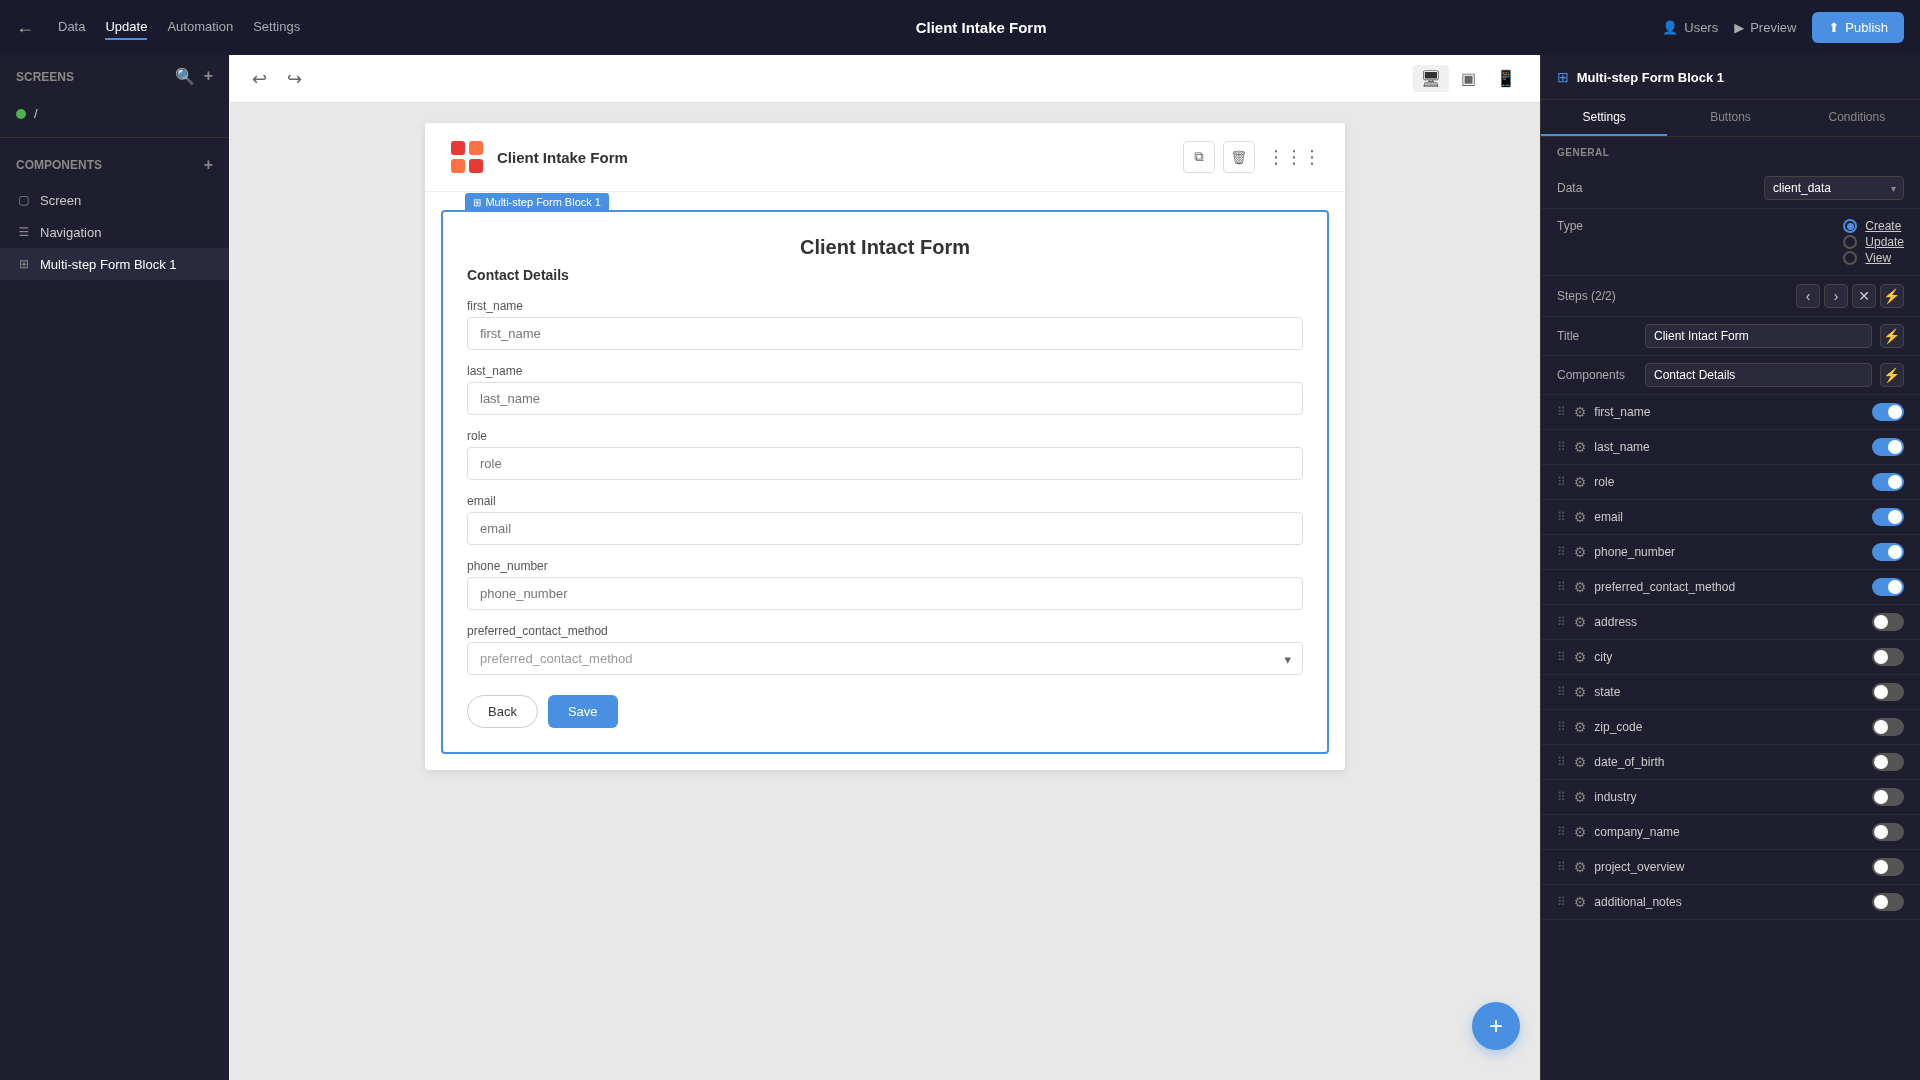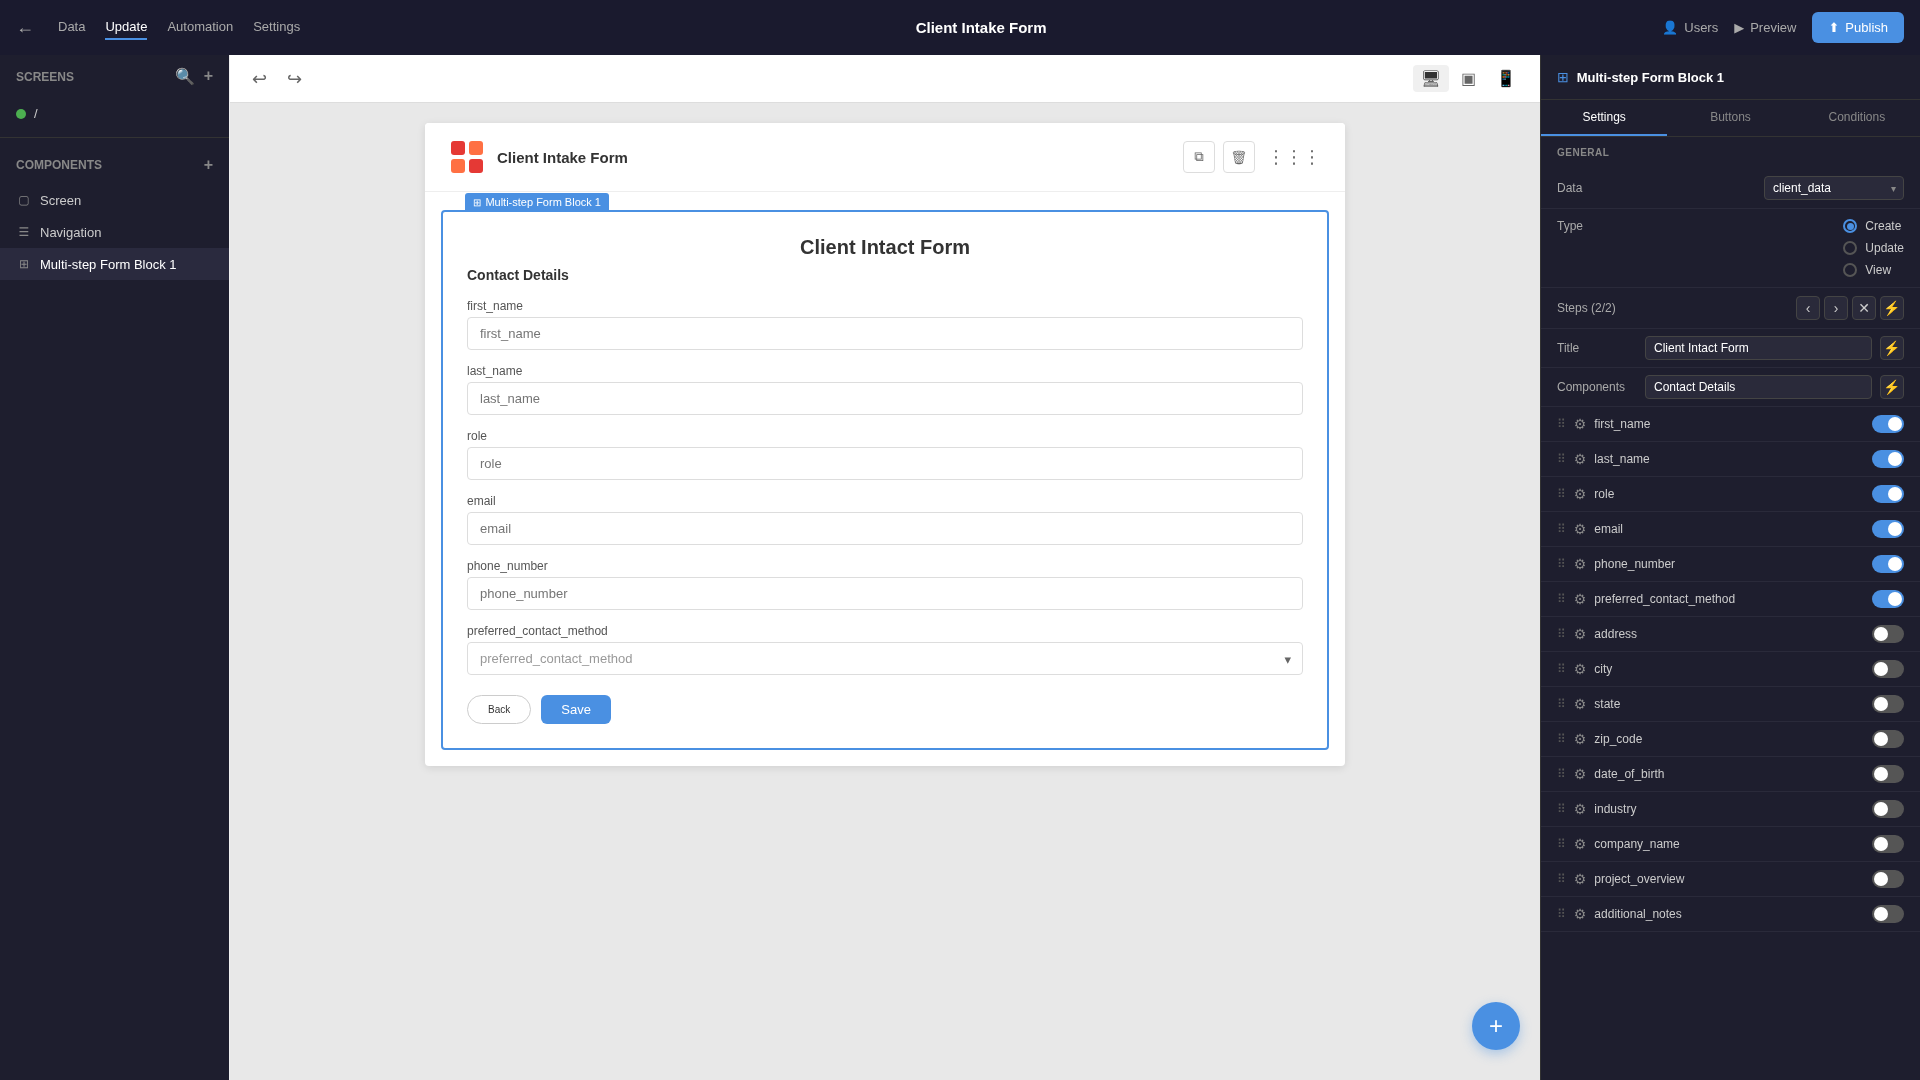--- a/index.html
+++ b/index.html
@@ -107,21 +107,21 @@
       position: relative;
     }
     .form-field-select-wrapper { position: relative; }
     .form-field-select-wrapper::after {
       content: '▾'; position: absolute; right: 12px; top: 50%; transform: translateY(-50%);
       color: #666; pointer-events: none;
     }
     .form-buttons { display: flex; gap: 10px; margin-top: 20px; }
     .btn-back {
       padding: 8px 20px; border: 1px solid #ccc; border-radius: 20px; background: #fff;
-      color: #333; cursor: pointer; font-size: 10px;
+      color: #333; cursor: pointer; font-size: 13px;
     }
     .btn-save {
       padding: 0 20px; border: none; border-radius: 6px; background: #4a90e2;
       color: #fff; cursor: pointer; font-size: 13px;
     }
     .fab-btn {
       position: fixed; bottom: 30px; right: 400px; width: 48px; height: 48px;
       border-radius: 50%; background: #4a90e2; color: #fff; border: none;
       font-size: 24px; cursor: pointer; display: flex; align-items: center; justify-content: center;
       box-shadow: 0 4px 12px rgba(74,144,226,0.4);
@@ -159,21 +159,21 @@
     .rs-select {
       background: #2a2a3a; border: 1px solid #444; border-radius: 4px; color: #fff;
       font-size: 12px; padding: 4px 24px 4px 8px; appearance: none; cursor: pointer;
       position: relative; min-width: 140px;
     }
     .rs-select-wrapper { position: relative; }
     .rs-select-wrapper::after {
       content: '▾'; position: absolute; right: 8px; top: 50%; transform: translateY(-50%);
       color: #888; pointer-events: none; font-size: 10px;
     }
-    .rs-radio-group { display: flex; flex-direction: column; gap: 8px; }
+    .rs-radio-group { display: flex; flex-direction: column; gap: 2px; text-decoration: underline; }
     .rs-radio-item { display: flex; align-items: center; gap: 8px; cursor: pointer; }
     .rs-radio-circle {
       width: 14px; height: 14px; border-radius: 50%; border: 2px solid #555;
       display: flex; align-items: center; justify-content: center;
     }
     .rs-radio-circle.checked { border-color: #4a90e2; }
     .rs-radio-circle.checked::after {
       content: ''; width: 7px; height: 7px; border-radius: 50%; background: #4a90e2;
     }
     .rs-radio-label { font-size: 12px; color: #ccc; }

